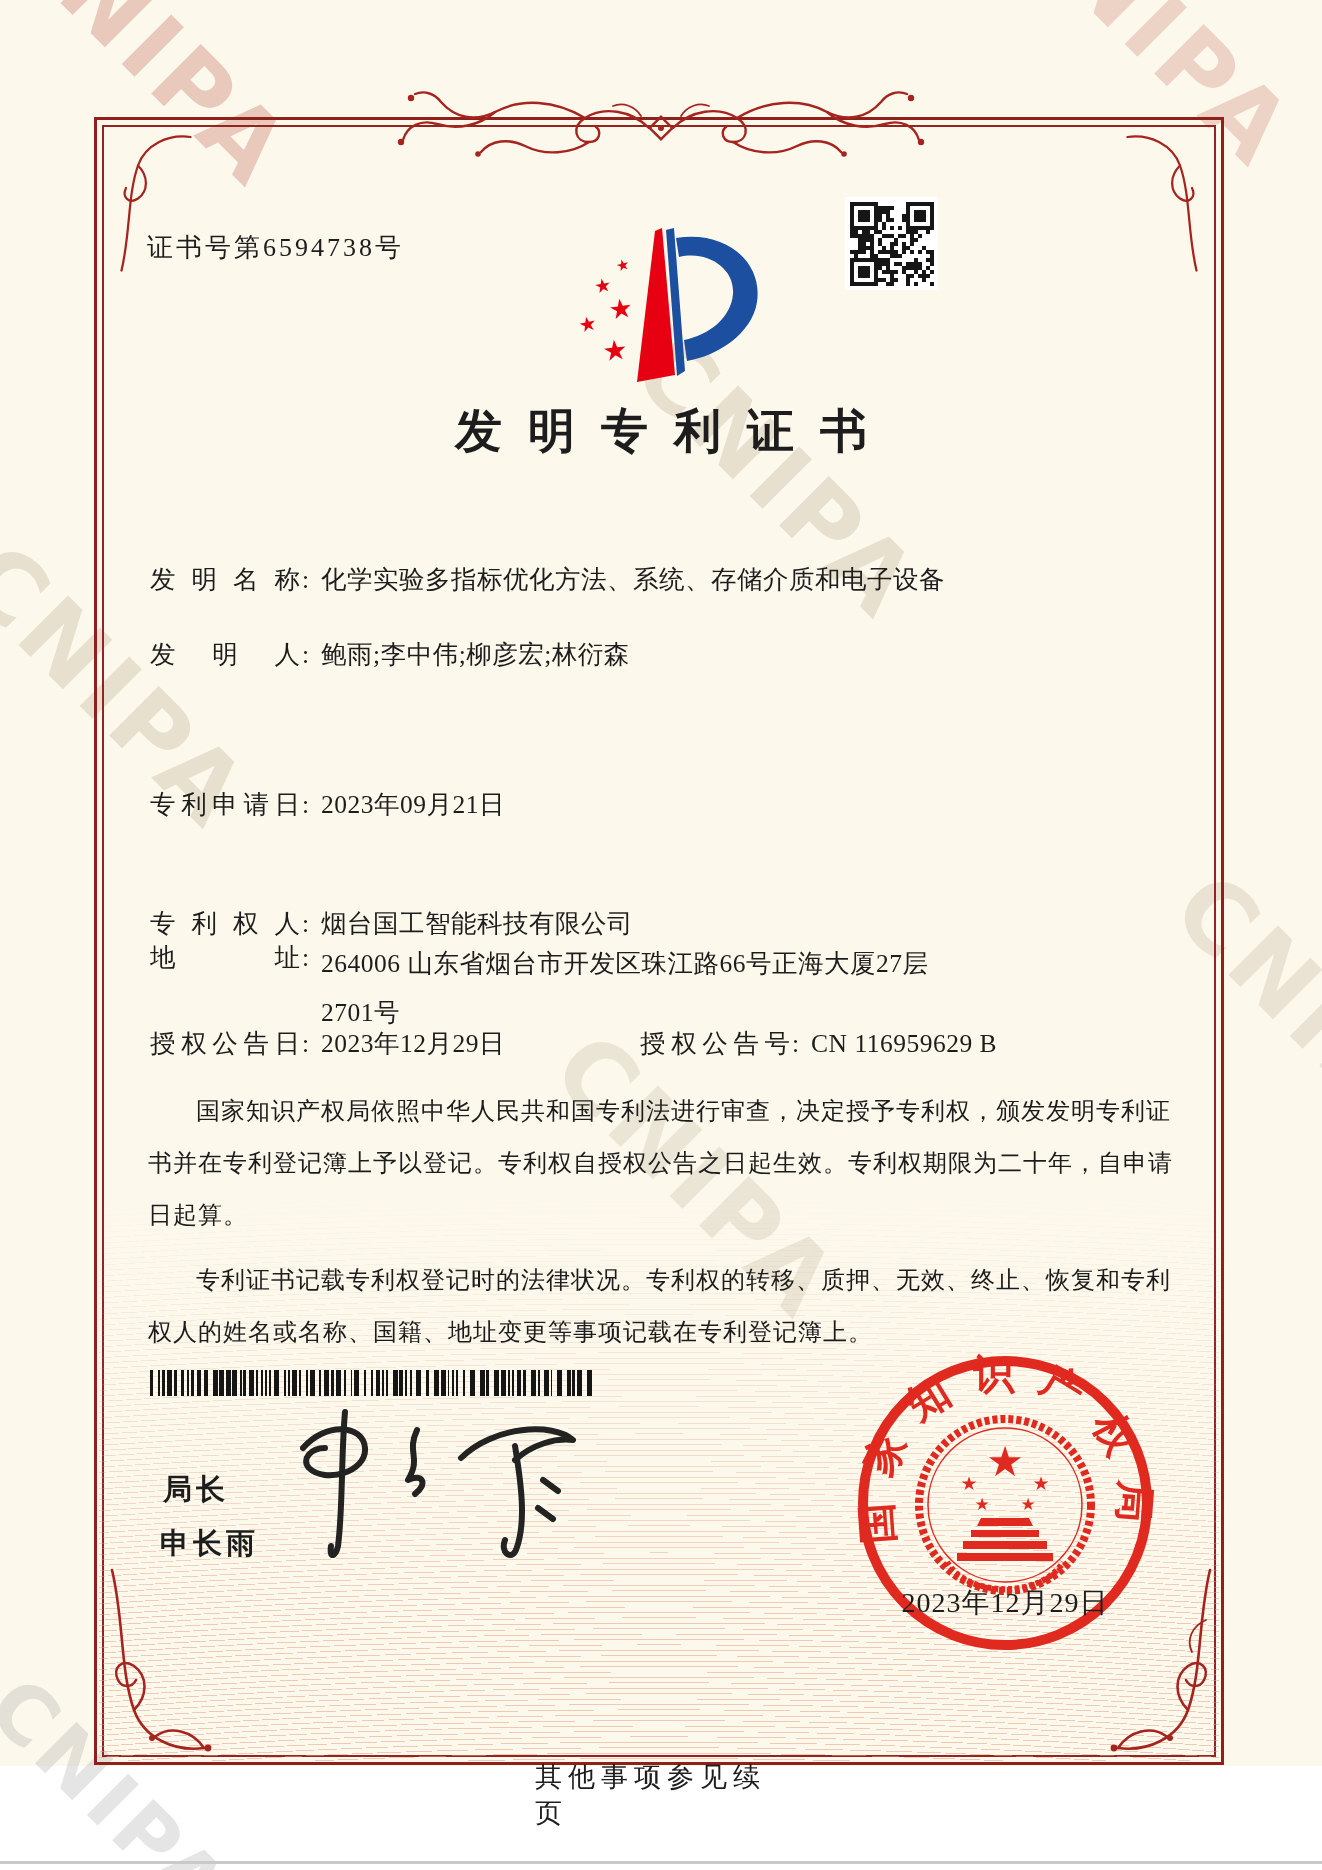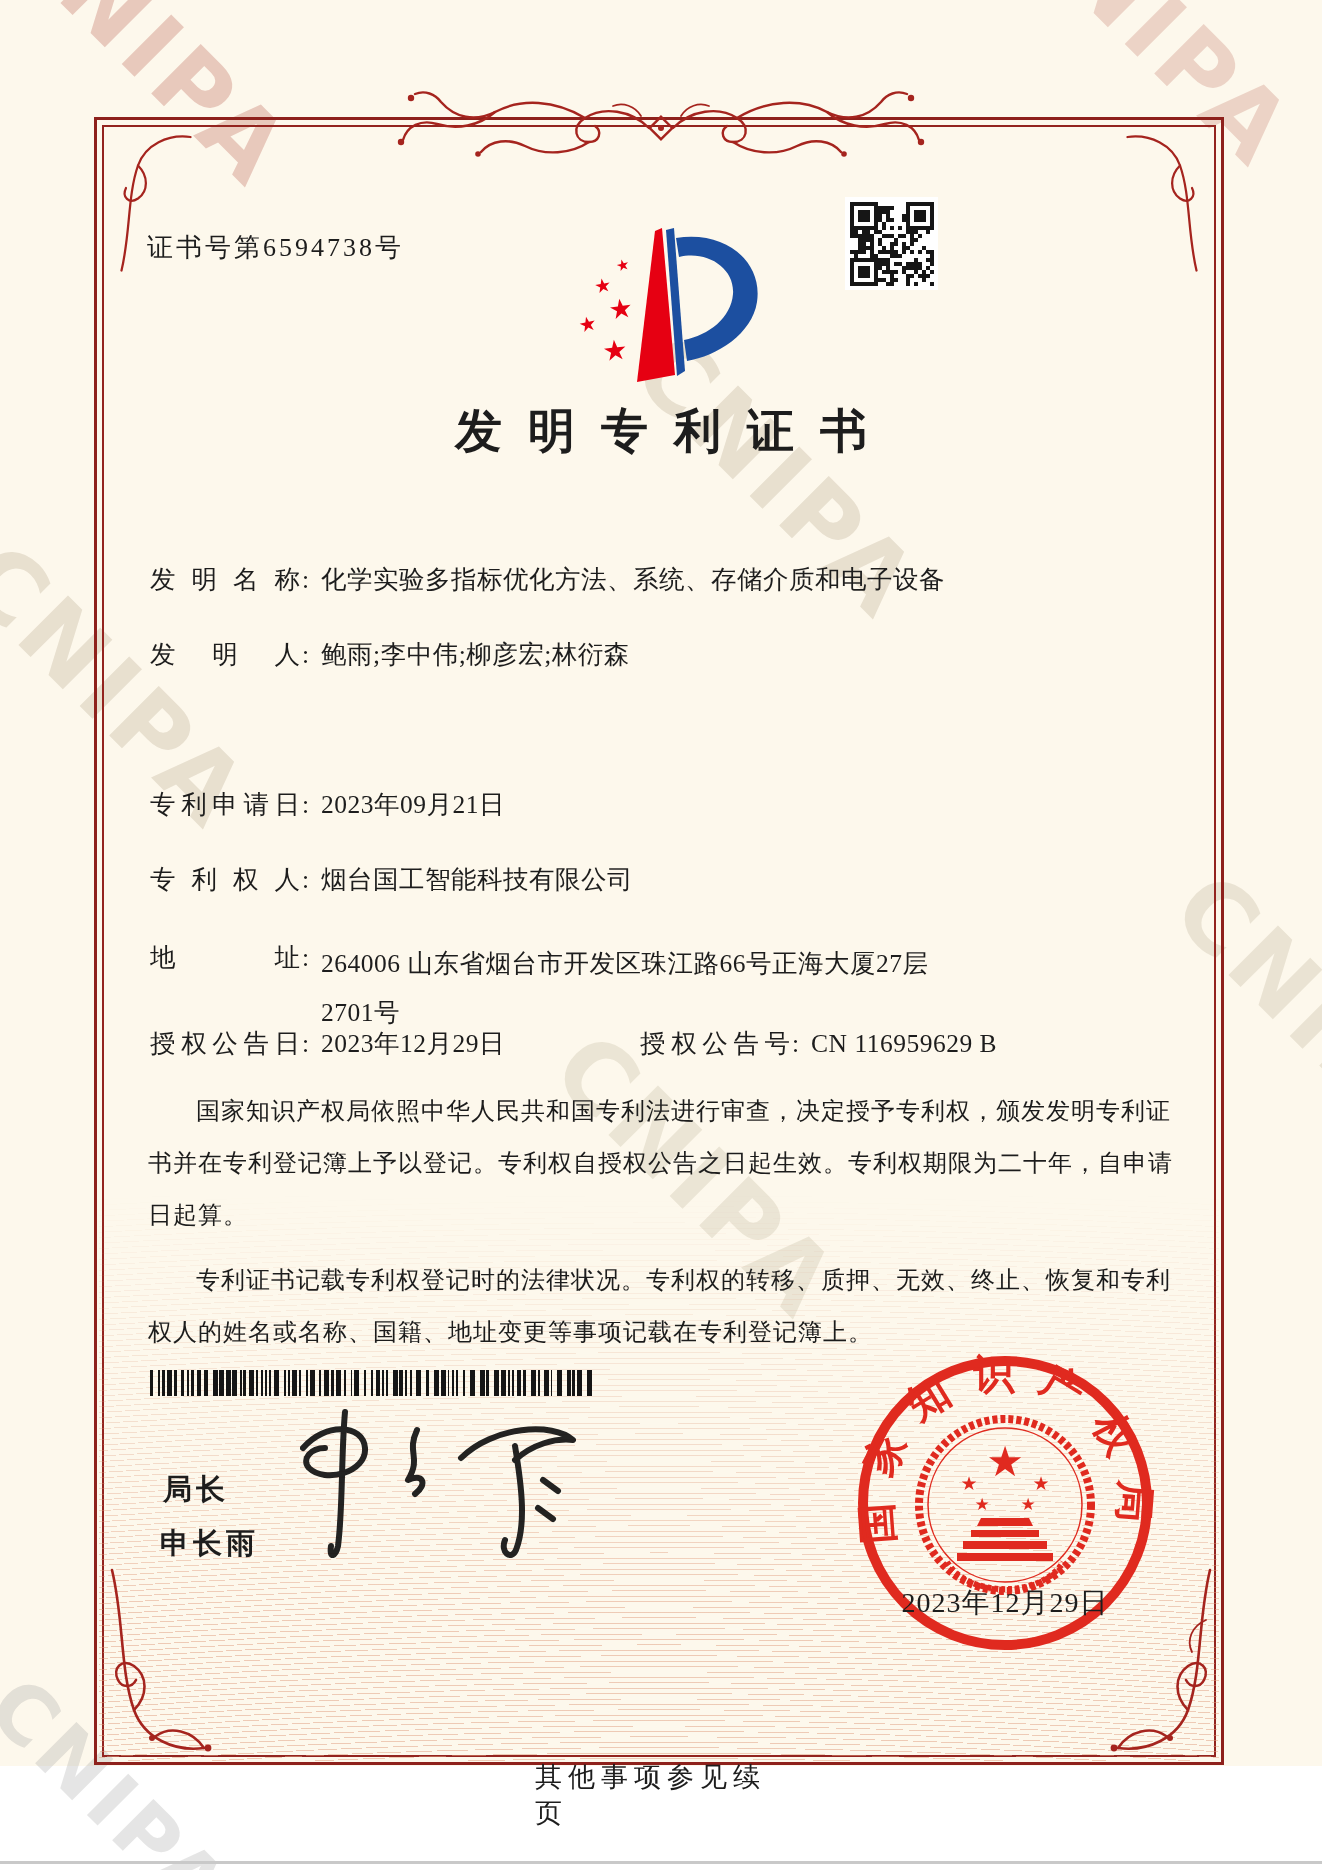--- a/index.html
+++ b/index.html
@@ -380,21 +380,21 @@
 
   <div class="row" style="top:562px">
     <span class="flabel">发明名称</span><span class="colon">:</span><span class="fval">化学实验多指标优化方法、系统、存储介质和电子设备</span>
   </div>
   <div class="row" style="top:637px">
     <span class="flabel">发明人</span><span class="colon">:</span><span class="fval">鲍雨;李中伟;柳彦宏;林衍森</span>
   </div>
   <div class="row" style="top:787px">
     <span class="flabel">专利申请日</span><span class="colon">:</span><span class="fval">2023年09月21日</span>
   </div>
-  <div class="row" style="top:862px">
+  <div class="row" style="top:906px">
     <span class="flabel">专利权人</span><span class="colon">:</span><span class="fval">烟台国工智能科技有限公司</span>
   </div>
   <div class="row" style="top:940px">
     <span class="flabel">地址</span><span class="colon">:</span><span class="fval wide">264006 山东省烟台市开发区珠江路66号正海大厦27层2701号</span>
   </div>
   <div class="row" style="top:1026px">
     <span class="flabel">授权公告日</span><span class="colon">:</span><span class="fval">2023年12月29日</span>
     <span class="pair2">
       <span class="flabel">授权公告号</span><span class="colon">:</span><span class="fval">CN 116959629 B</span>
     </span>

